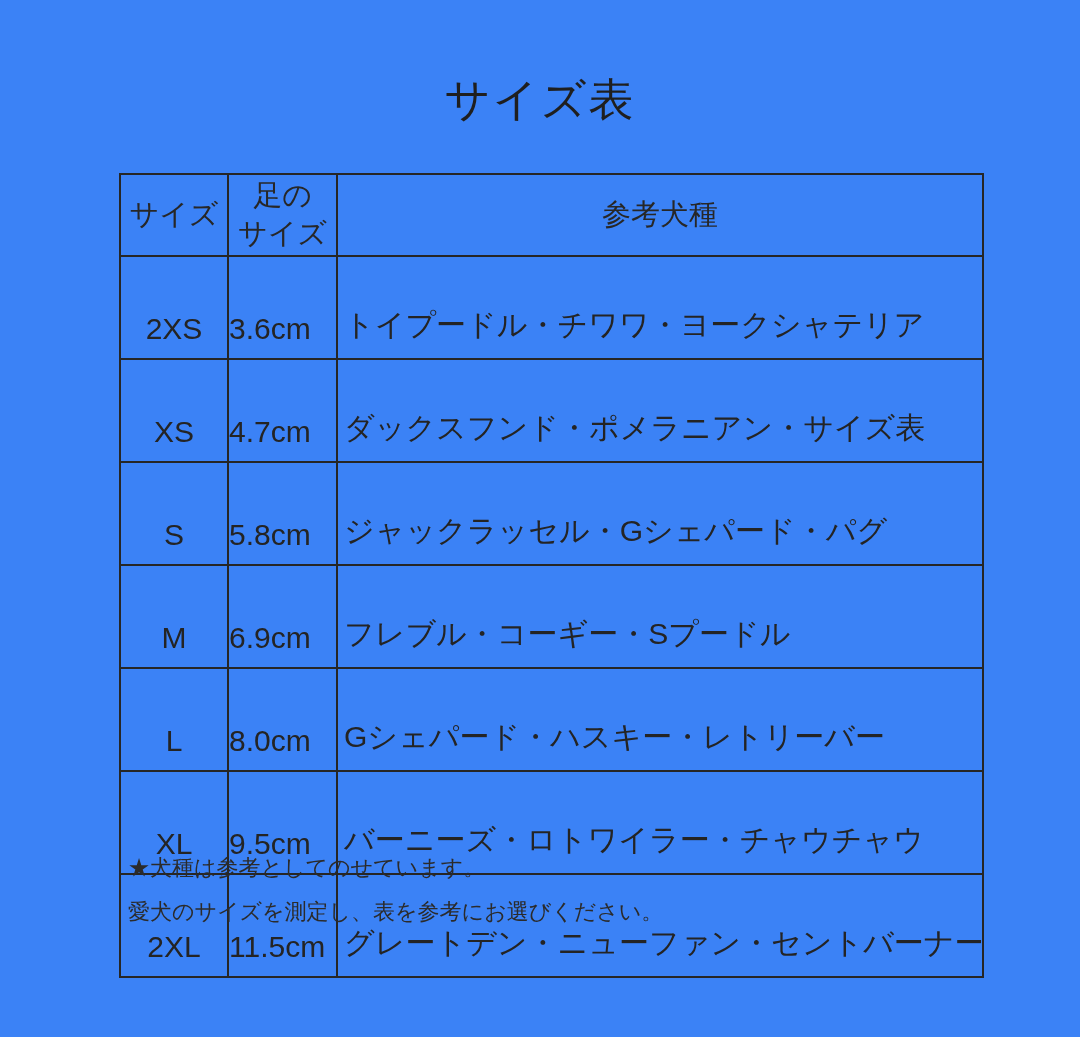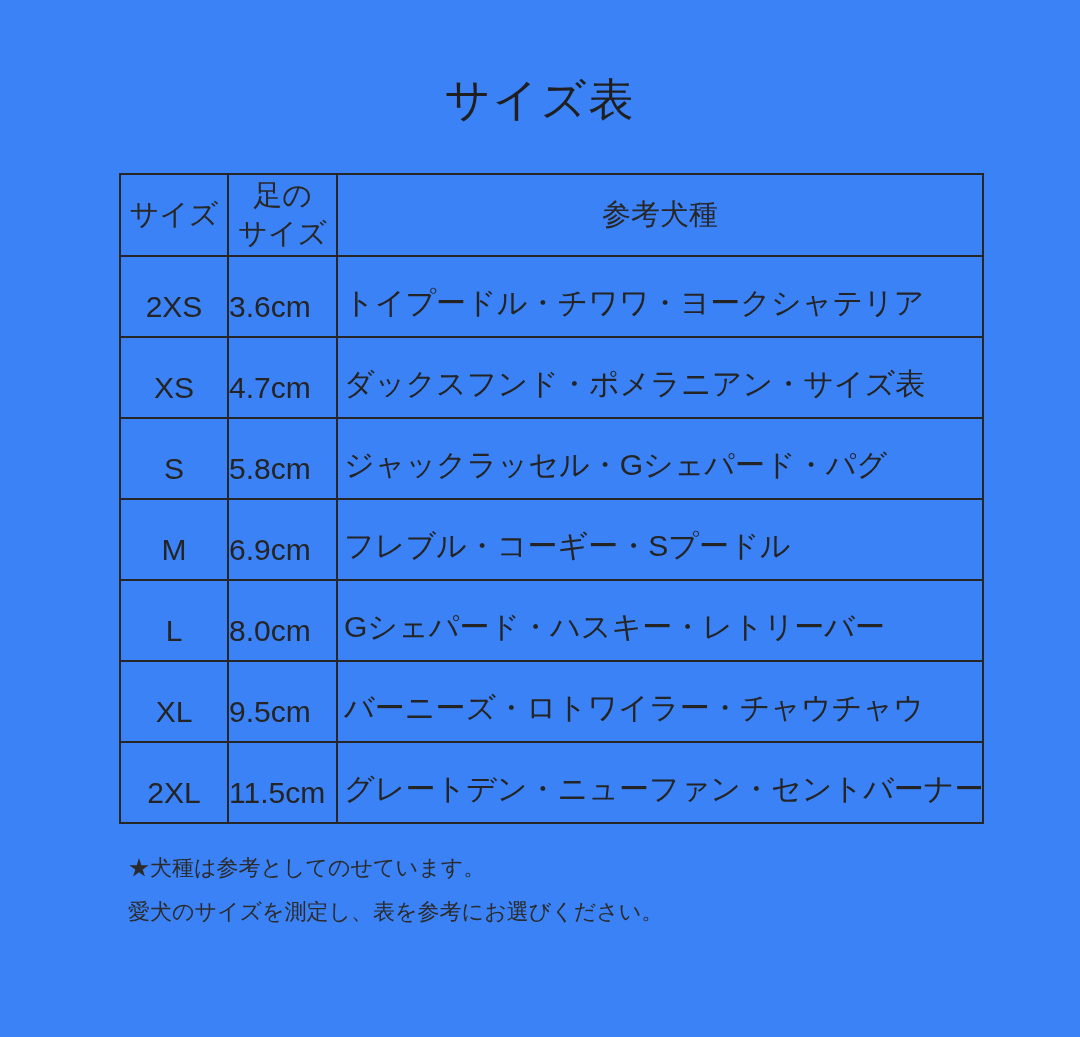--- a/index.html
+++ b/index.html
@@ -40,21 +40,21 @@
     border-collapse: collapse;
     table-layout: fixed;
     margin-left: 12px;
   }
   .size-table th,
   .size-table td {
     border: 2px solid #262626;
     overflow: hidden;
   }
   .size-table thead tr { height: 82px; }
-  .size-table tbody tr { height: 81px; }
+  .size-table tbody tr { height: 103px; }
   .size-table th {
     font-size: 29px;
     font-weight: 400;
     text-align: center;
     vertical-align: middle;
     line-height: 1.3;
     white-space: pre-line;
     color: #272727;
     padding: 0;
   }

